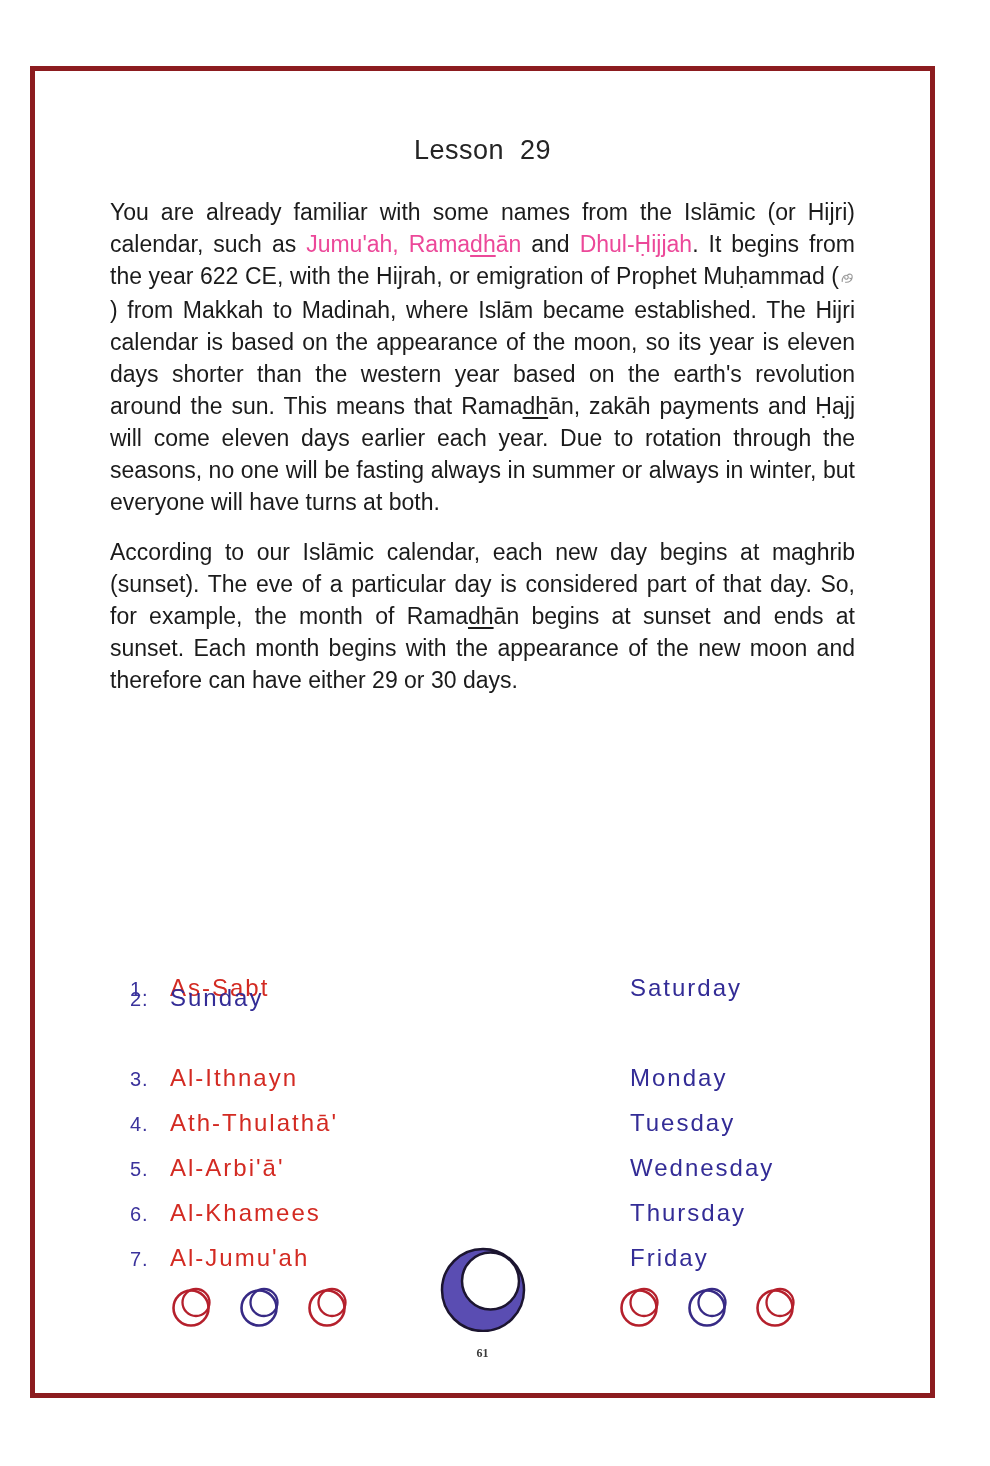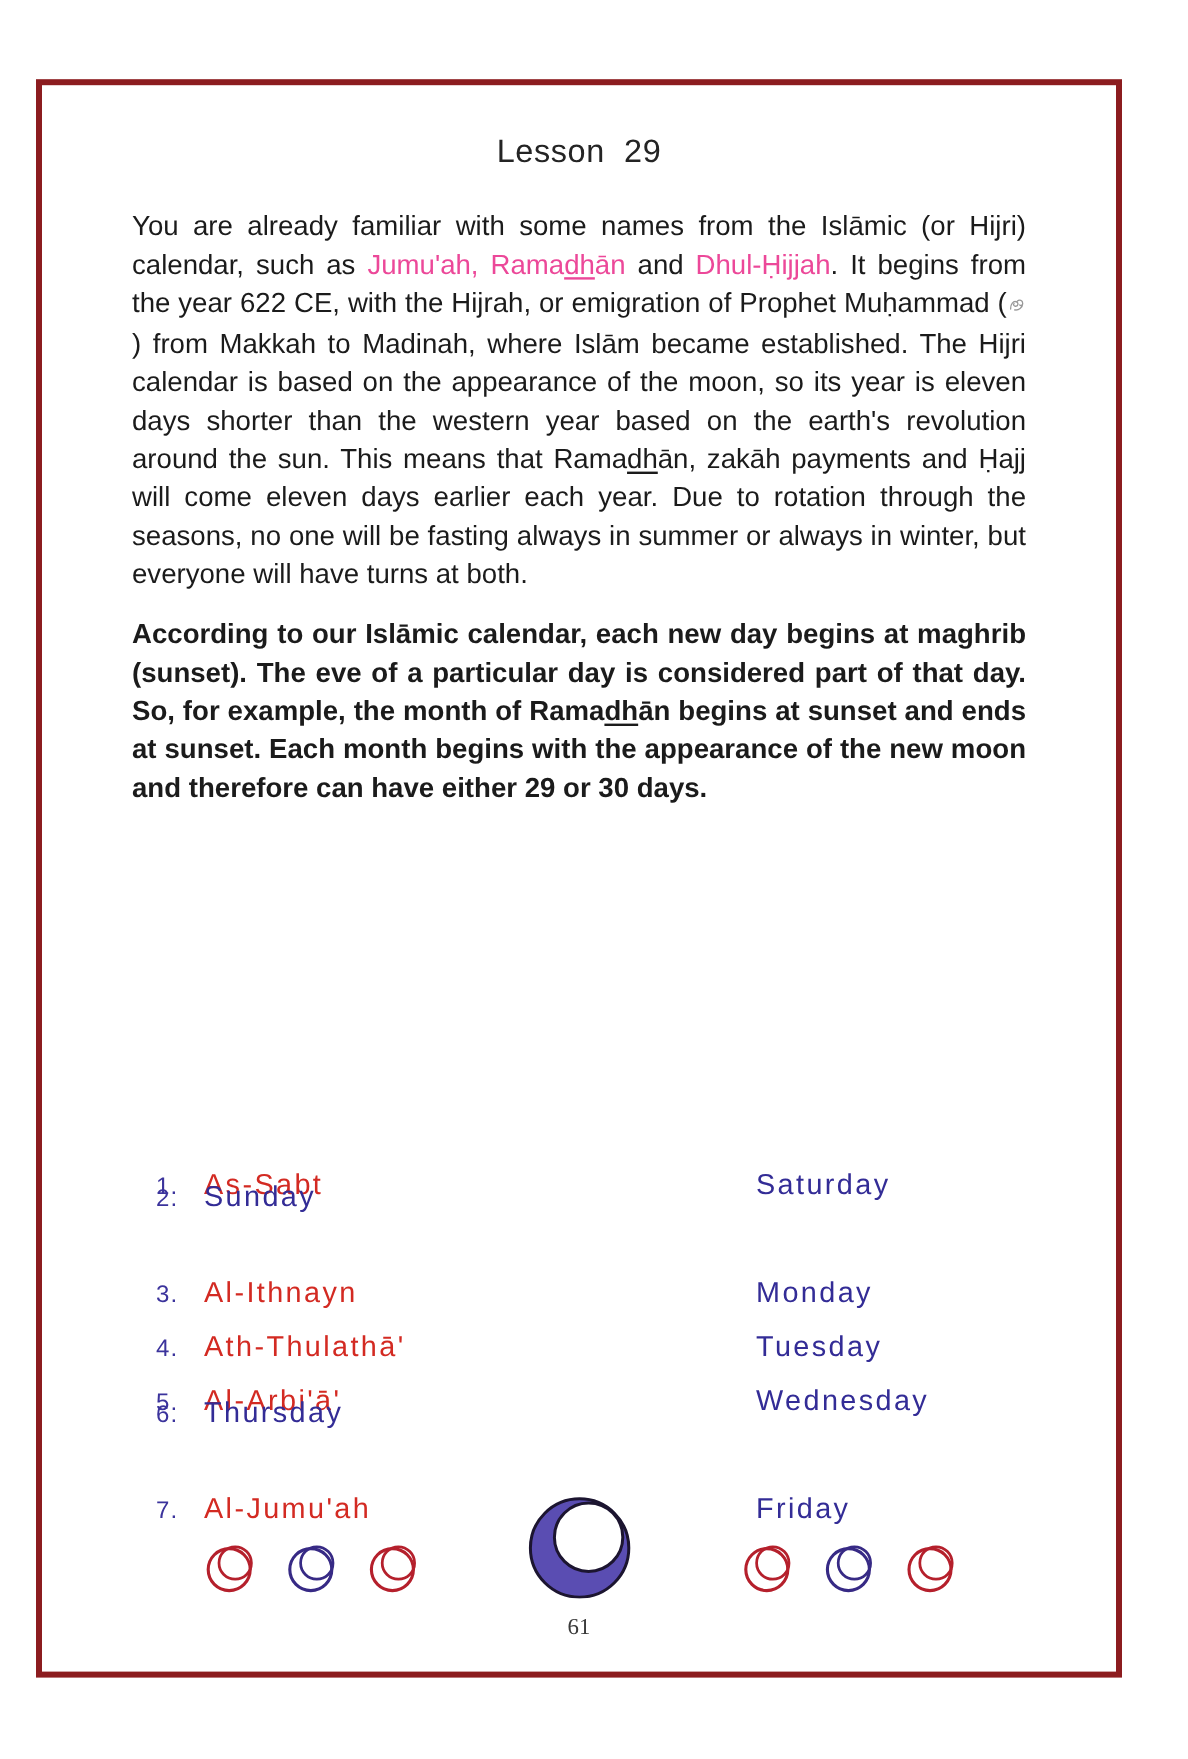--- a/index.html
+++ b/index.html
@@ -8,32 +8,32 @@
     width:990px; height:1466px; position:relative;
     font-family:"Liberation Sans","DejaVu Sans",sans-serif;
     color:#1b1b1b;
   }
   .frame {
     position:absolute; left:30px; top:66px; width:905px; height:1332px;
     border:5px solid #8c1c1f; background:#ffffff; overflow:hidden;
   }
   .content { padding:0 75px; }
   .lesson {
-    text-align:center; margin-top:40px; font-size:27px; color:#242424;
+    text-align:center; margin-top:64px; font-size:27px; color:#242424;
     white-space:pre; letter-spacing:0.5px;
   }
   .title {
     text-align:center; margin-top:42px; font-size:42px; font-weight:bold;
     color:#c4282b; letter-spacing:0.5px;
   }
   .para {
     font-size:23px; line-height:32px; text-align:justify; color:#1b1b1b;
   }
   .para.p1 { margin-top:30px; }
-  .para.p2 { margin-top:18px;font-weight:bold; }
+  .para.p2 { margin-top:18px; }
   .para.p3 { margin-top:16px; text-align:left; }
   .seg-blue { color:#ec4899; }
   .seg-u { text-decoration:underline; text-decoration-thickness:2px; text-underline-offset:3px; }
   .honorific { display:inline-block; vertical-align:-2px; }
 
   .bottom-block { position:absolute; left:75px; right:75px; top:868px; }
   .week-list { margin-left:20px; }
   .day-row { display:flex; align-items:baseline; height:45px; }
   .day-num {
     width:40px; font-size:20px; color:#3b339c; letter-spacing:1px; flex:0 0 40px;
@@ -45,21 +45,21 @@
 
   .moon-row { position:relative; height:92px; margin-top:-10px; }
   .moon-group { position:absolute; display:flex; gap:22px; top:40px; }
   .moon-group.left  { left:60px; }
   .moon-group.right { right:55px; }
   .moon-center { position:absolute; left:50%; transform:translateX(-50%); top:0; }
 
   .page-num {
     text-align:center; margin-top:10px;
     font-family:"Liberation Serif","DejaVu Serif",serif;
-    font-size:19px; color:#3a3a3a;
+    font-size:12px; color:#3a3a3a;font-weight:bold;
   }
 </style>
 </head>
 <body>
 
 <div class="frame">
   <div class="content">
     <div class="lesson">Lesson  29</div>
     <p class="para p1"><span>You are already familiar with some names from the Islāmic (or Hijri) calendar, such as </span><span class="seg-blue">Jumu'ah,</span><span> </span><span class="seg-blue">Rama</span><span class="seg-blue seg-u">dh</span><span class="seg-blue">ān</span><span> and </span><span class="seg-blue">Dhul-Ḥijjah</span><span>.  It begins from the year 622 CE, with the Hijrah, or emigration of Prophet Muḥammad (</span><span class="honorific" aria-label="ﷺ"><svg width="16" height="16" viewBox="0 0 16 16">
             <path d="M3.2 11.5 C3 7.5 5.5 4.5 8 5.5 C10 6.3 9.5 9 7.5 9.2 C6 9.4 5.2 8 6 7 M8.5 5.2 C10.5 3.2 13.5 4.2 13.2 7.2 C13 10.5 10 12.8 6.5 12.2 M10.8 8.2 C11.6 9 12.6 8.6 12.9 7.6" fill="none" stroke="#989898" stroke-width="1.1" stroke-linecap="round"></path>
@@ -88,20 +88,21 @@
           <span class="day-name">Ath-Thulathā'</span>
           <span class="day-eng">Tuesday</span>
         </div>
         <div class="day-row">
           <span class="day-num">5.</span>
           <span class="day-name">Al-Arbi'ā'</span>
           <span class="day-eng">Wednesday</span>
         </div>
         <div class="day-row">
           <span class="day-num">6.</span>
+          <span class="day-name">Al-Khamees</span>
           <span class="day-eng">Thursday</span>
         </div>
         <div class="day-row">
           <span class="day-num">7.</span>
           <span class="day-name">Al-Jumu'ah</span>
           <span class="day-eng">Friday</span>
         </div>
       </div>
 
     <div class="moon-row">

